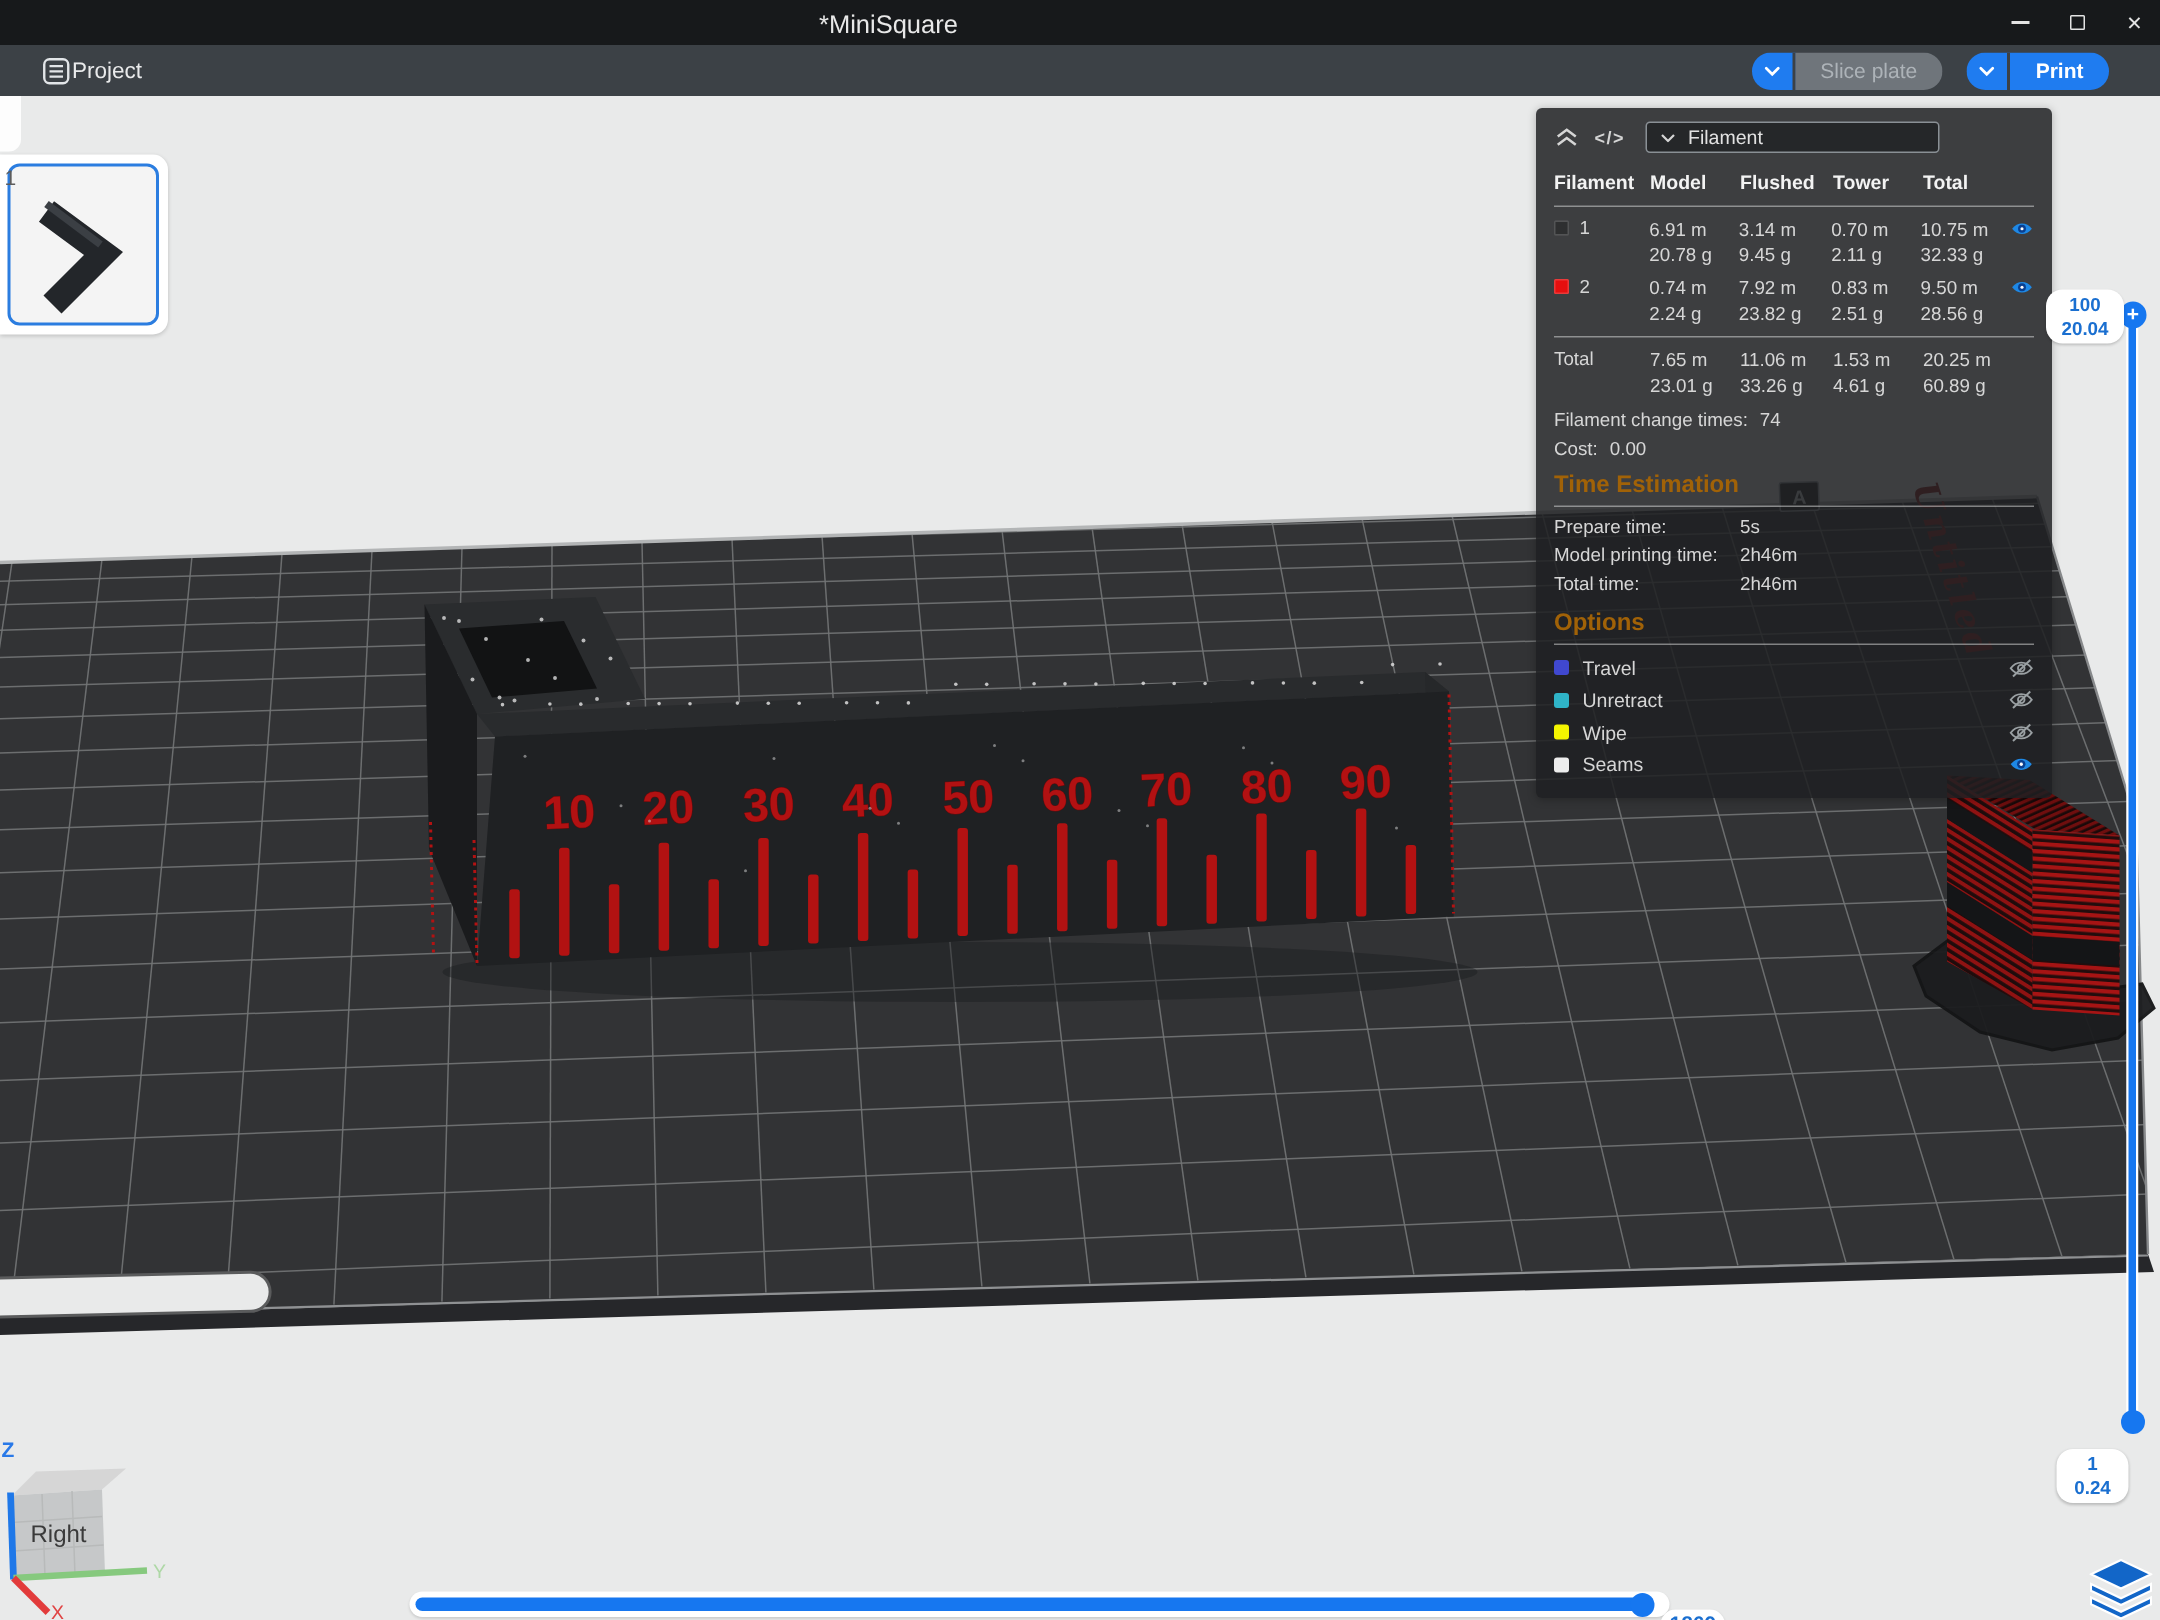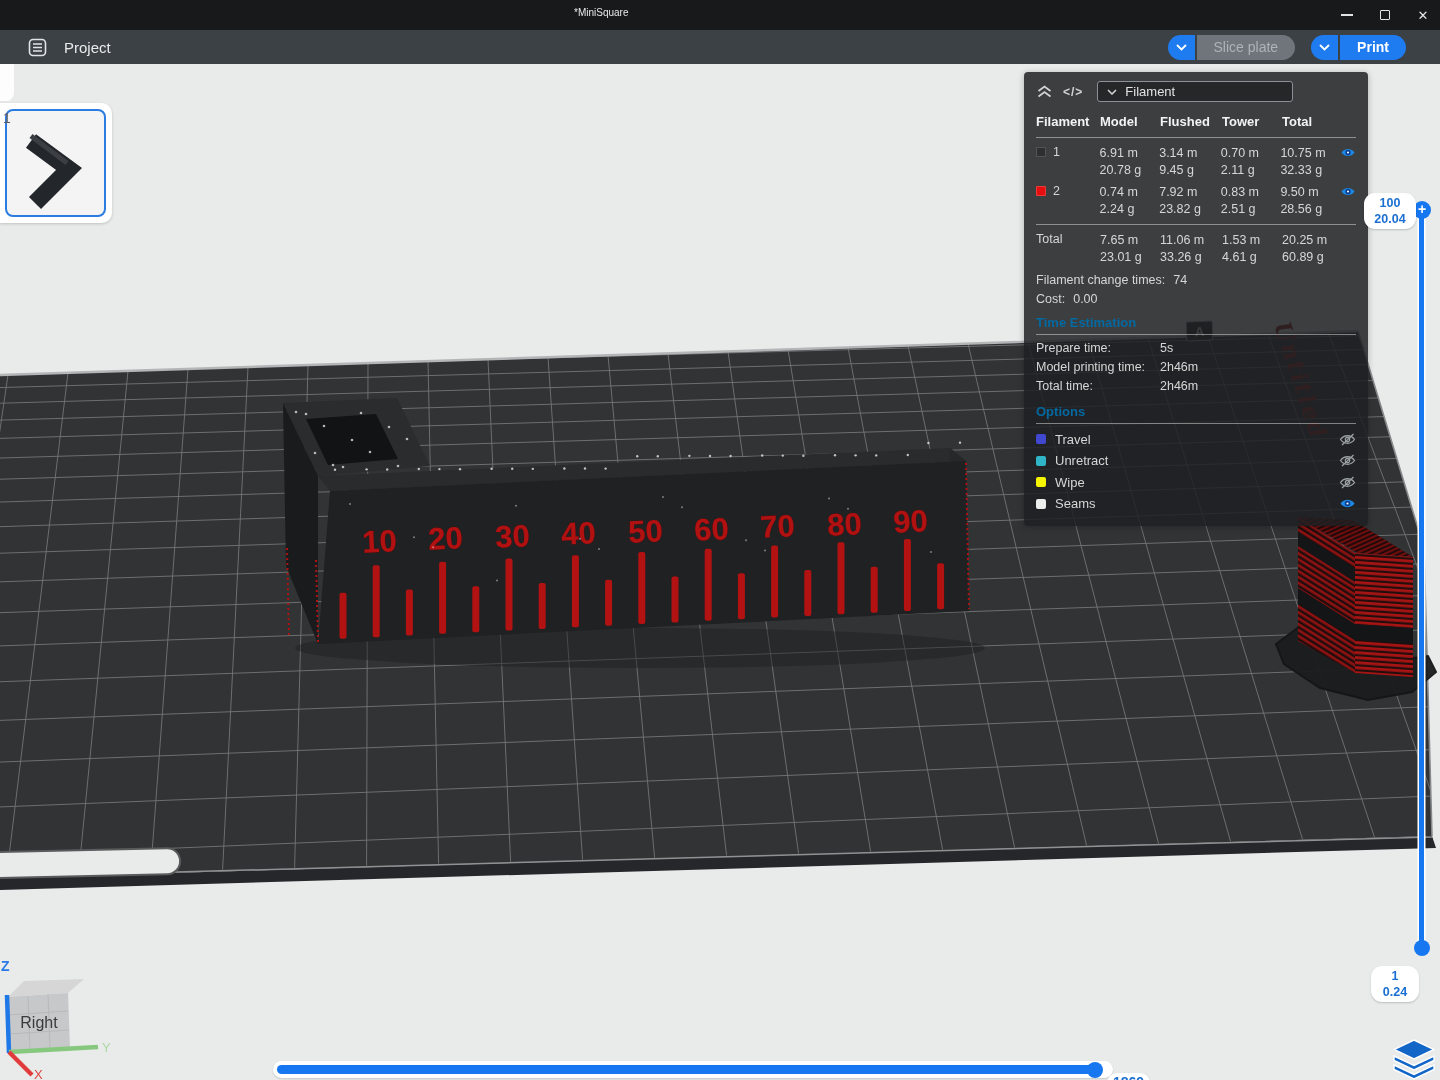--- a/index.html
+++ b/index.html
@@ -1,31 +1,31 @@
 <!DOCTYPE html>
 <html><head>
 <meta charset="utf-8">
 <style>
   * { margin:0; padding:0; box-sizing:border-box; }
   html,body { width:1440px; height:1080px; overflow:hidden; }
   body { position:relative; background:#e9eaea; font-family:"Liberation Sans",sans-serif; }
 
   
   .titlebar { position:absolute; left:0; top:0; width:1440px; height:30px; background:#17191b; z-index:50; }
-  .titlebar .title { position:absolute; left:574px; top:7px; color:#e8e8e8; font-size:10px; }
+  .titlebar .title { position:absolute; left:546px; top:7px; color:#e8e8e8; font-size:17px; }
   .win-controls { position:absolute; right:10px; top:0; height:30px; display:flex; align-items:center; gap:24px; }
   .win-btn { width:14px; height:14px; display:flex; align-items:center; justify-content:center; color:#e3e3e3; cursor:default; }
   .glyph-min { width:12px; height:1.6px; background:#e3e3e3; }
   .glyph-max { width:10px; height:10px; border:1.4px solid #e3e3e3; border-radius:1px; }
   .glyph-close { font-size:13px; line-height:1; }
 
   
   .toolbar { position:absolute; left:0; top:30px; width:1440px; height:34px; background:#3c4146; z-index:50;
              display:flex; align-items:center; padding:0 34px 0 28px; }
-  .project-wrap { display:flex; align-items:center; gap:17px; color:#e9eaeb; font-size:15px; }
+  .project-wrap { display:flex; align-items:center; gap:1px; color:#e9eaeb; font-size:15px; }
   .toolbar-right { margin-left:auto; display:flex; align-items:center; gap:16px; }
   .split-btn { display:flex; height:25px; border-radius:13px; overflow:hidden; }
   .split-arrow { width:29px; background:#1f7cf0; display:flex; align-items:center; justify-content:center; border-right:2px solid #3c4146; }
   .split-main { padding:0 17px; font-size:14px; display:flex; align-items:center; }
   .split-main.disabled { background:#6f757b; color:#adb3b8; }
   .split-main.primary { background:#1f7cf0; color:#ffffff; font-weight:bold;text-align:right; }
 
   
   #scene { position:absolute; left:0; top:0; width:1440px; height:1080px; z-index:1; }
   #numbers text { font:700 31px "Liberation Sans",sans-serif; fill:#b21112; paint-order:stroke; stroke:#6d0909; stroke-width:.6px; }
@@ -57,21 +57,21 @@
   .ft-head { font-weight:bold; color:#f3f3f3; font-size:13px; margin-top:9px; padding-bottom:4px; }
   .c0{width:64px} .c1{width:60px} .c2{width:62px} .c3{width:60px} .c4{width:60px}
   .c5{width:16px; display:flex; justify-content:flex-end; padding-top:1px;}
   .cell2 div { line-height:1.32; }
   .fil-id { display:flex; align-items:center; gap:7px; }
   .swatch { width:10px; height:10px; border-radius:1px; display:inline-block; border:1px solid rgba(255,255,255,.18); }
   .divider { border:none; border-top:1px solid rgba(225,225,225,.5); margin:4px 0; }
   .kv { display:flex; margin-top:5px; }
   .kv .k { }
   .kv .v { margin-left:8px; }
-  .sec-title { font-weight:bold; color:#0369a1; font-size:13px; margin:9px 0 3px 0; }
+  .sec-title { font-weight:bold; color:#a16207; font-size:16px; margin:9px 0 3px 0; }
   .time-row { display:flex; line-height:1.5; }
   .time-row .k { width:124px; }
   .opt-row { display:flex; align-items:center; height:21.5px; }
   .opt-label { margin-left:9px; font-size:13px; }
   .opt-eye { margin-left:auto; display:flex; }
   .chip { width:10px; height:10px; border-radius:2px; }
 
   
   .vslider-track { position:absolute; left:1419px; top:205px; width:5px; height:744px; background:#1677f0;
                    border-radius:3px; box-shadow:0 0 0 1.5px #ffffff; z-index:30; }

